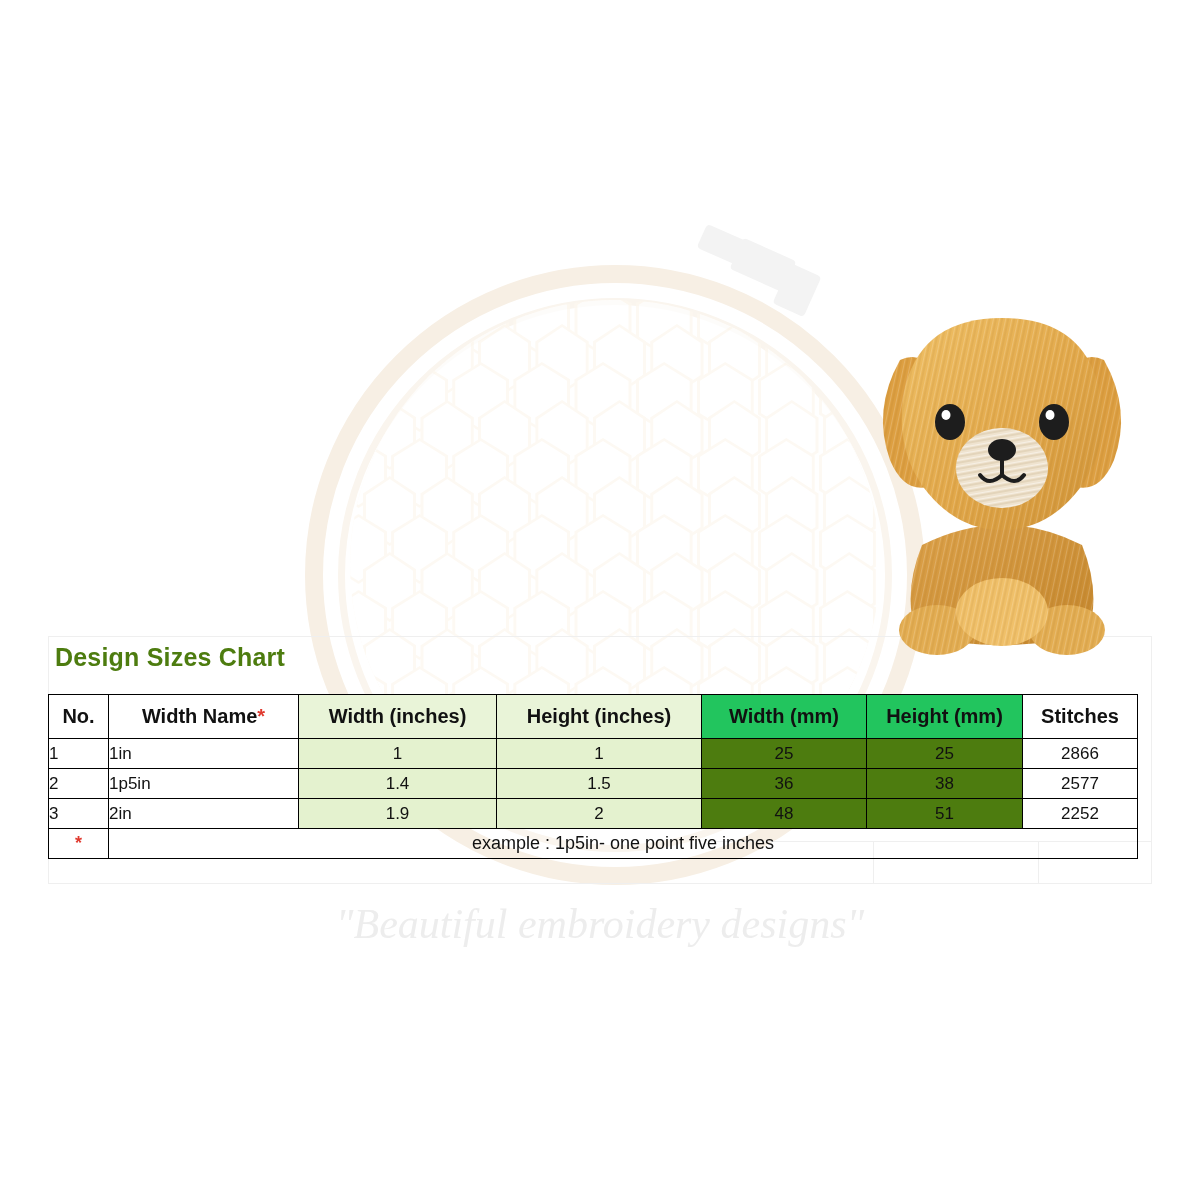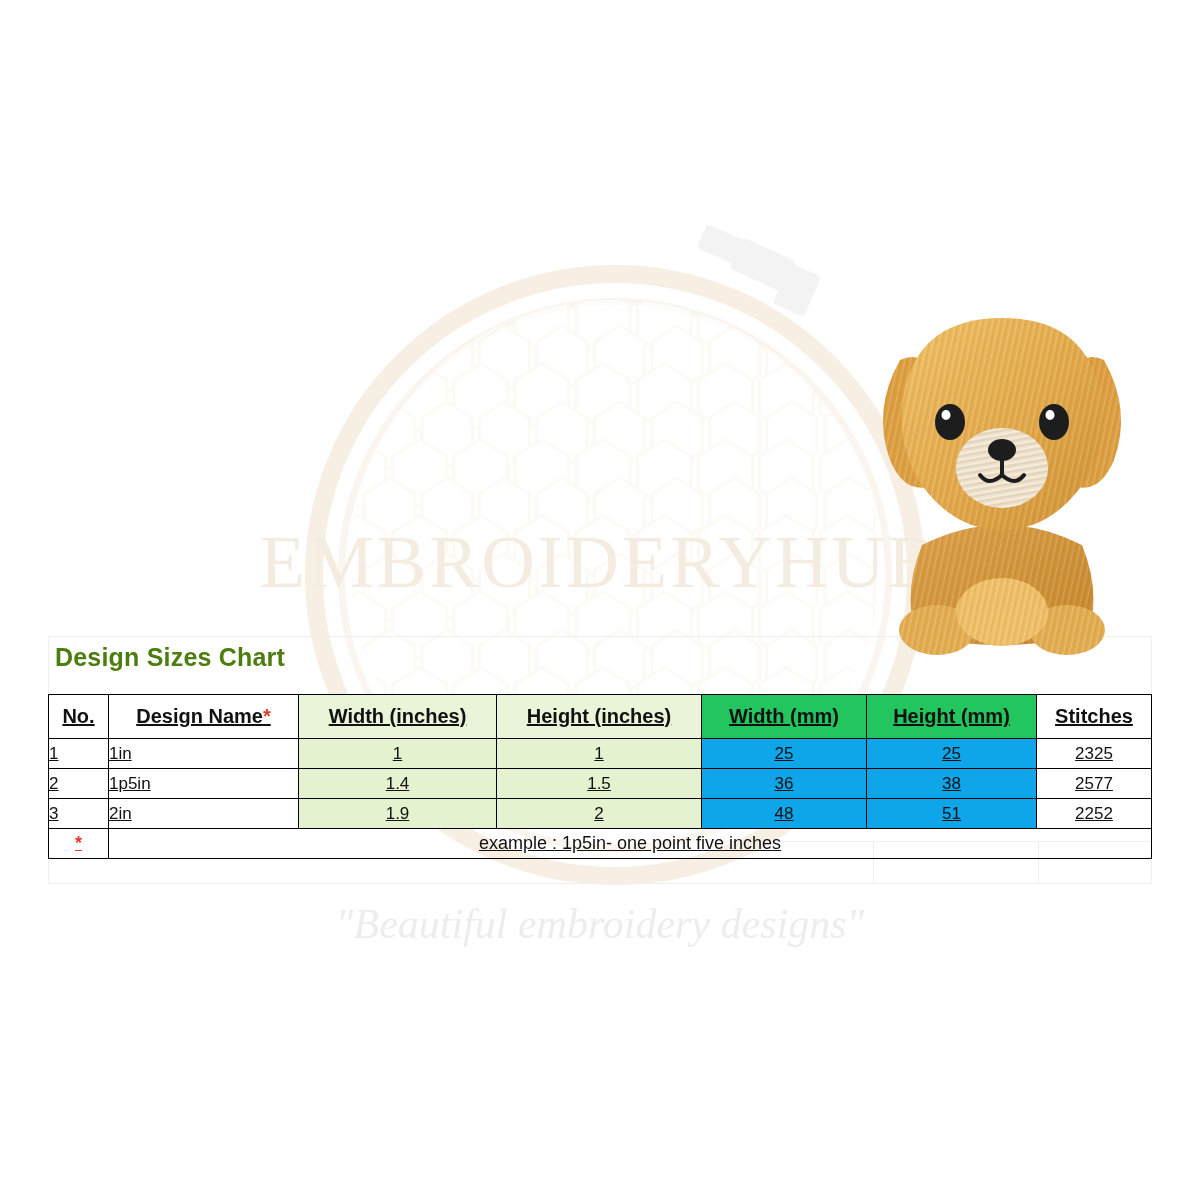--- a/index.html
+++ b/index.html
@@ -151,45 +151,44 @@
     top: 694px;
     border-collapse: collapse;
     font-size: 17px;
     color: #111;
   }
   table.sizes th, table.sizes td {
     border: 1px solid #000;
     padding: 0;
     height: 30px;
     box-sizing: border-box;
-    text-decoration: underline;
   }
   table.sizes thead th {
     height: 44px;
     font-size: 20px;
     font-weight: bold;
     text-align: center;
     padding: 0 10px;
   }
   .c-no    { width: 60px;  }
   .c-name  { width: 190px; }
   .c-win   { width: 198px; }
   .c-hin   { width: 205px; margin-top: 40px; }
   .c-wmm   { width: 165px; }
-  .c-hmm   { width: 170px; }
+  .c-hmm   { width: 156px; }
   .c-st    { width: 115px; margin-top: 8px; }
 
   .hd-plain { background: #ffffff; }
   .hd-lgreen { background: #e9f4d8; }
   .hd-green  { background: #22c55e; }
 
   td.left { text-align: left; padding-left: 8px; }
   td.ctr  { text-align: center; }
   .cell-lgreen { background: #e4f2cf; }
-  .cell-green  { background: #0ea5e9; }
+  .cell-green  { background: #4d7c0f; }
   .star { color: #e03a2f; font-weight: bold; }
   .note-row td {
     height: 32px;
     font-size: 18px;
   }
   .note-text { text-align: center; padding-right: 40px; }
 </style>
 </head>
 <body>
 
@@ -320,21 +319,20 @@
         <div class="hex"></div>
       </div>
   </div>
 
   <div class="wm-screw">
     <div class="wm-s1"></div>
     <div class="wm-s2"></div>
     <div class="wm-s3"></div>
   </div>
 
-  <div class="wm-title">EMBROIDERYHUB</div>
   <div class="wm-tagline">"Beautiful embroidery designs"</div>
 </div>
 
 <div class="sheet-lines">
   <i style="left:0;top:0;width:1104px;height:1px"></i>
   <i style="left:0;top:247px;width:1104px;height:1px"></i>
   <i style="left:0;top:0;width:1px;height:248px"></i>
   <i style="left:1103px;top:0;width:1px;height:248px"></i>
   <i style="left:660px;top:205px;width:444px;height:1px"></i>
   <i style="left:825px;top:205px;width:1px;height:43px"></i>
@@ -399,37 +397,37 @@
   <ellipse cx="192" cy="122" rx="15" ry="18" fill="#1d1d1d"></ellipse>
   <ellipse cx="188" cy="115" rx="4.5" ry="5" fill="#ffffff"></ellipse>
 </svg>
 
 <div class="chart-title">Design Sizes Chart</div>
 
 <table class="sizes">
   <thead>
     <tr>
       <th class="c-no hd-plain">No.</th>
-      <th class="c-name hd-plain"><span>Design Name</span><span class="star">*</span></th>
+      <th class="c-name hd-plain"><span>Width Name</span><span class="star">*</span></th>
       <th class="c-win hd-lgreen">Width (inches)</th>
       <th class="c-hin hd-lgreen">Height (inches)</th>
       <th class="c-wmm hd-green">Width (mm)</th>
       <th class="c-hmm hd-green">Height (mm)</th>
       <th class="c-st hd-plain">Stitches</th>
     </tr>
   </thead>
   <tbody>
     <tr>
       <td class="left">1</td>
       <td class="left">1in</td>
       <td class="ctr cell-lgreen">1</td>
       <td class="ctr cell-lgreen">1</td>
       <td class="ctr cell-green">25</td>
       <td class="ctr cell-green">25</td>
-      <td class="ctr">2325</td>
+      <td class="ctr">2866</td>
     </tr>
     <tr>
       <td class="left">2</td>
       <td class="left">1p5in</td>
       <td class="ctr cell-lgreen">1.4</td>
       <td class="ctr cell-lgreen">1.5</td>
       <td class="ctr cell-green">36</td>
       <td class="ctr cell-green">38</td>
       <td class="ctr">2577</td>
     </tr>

